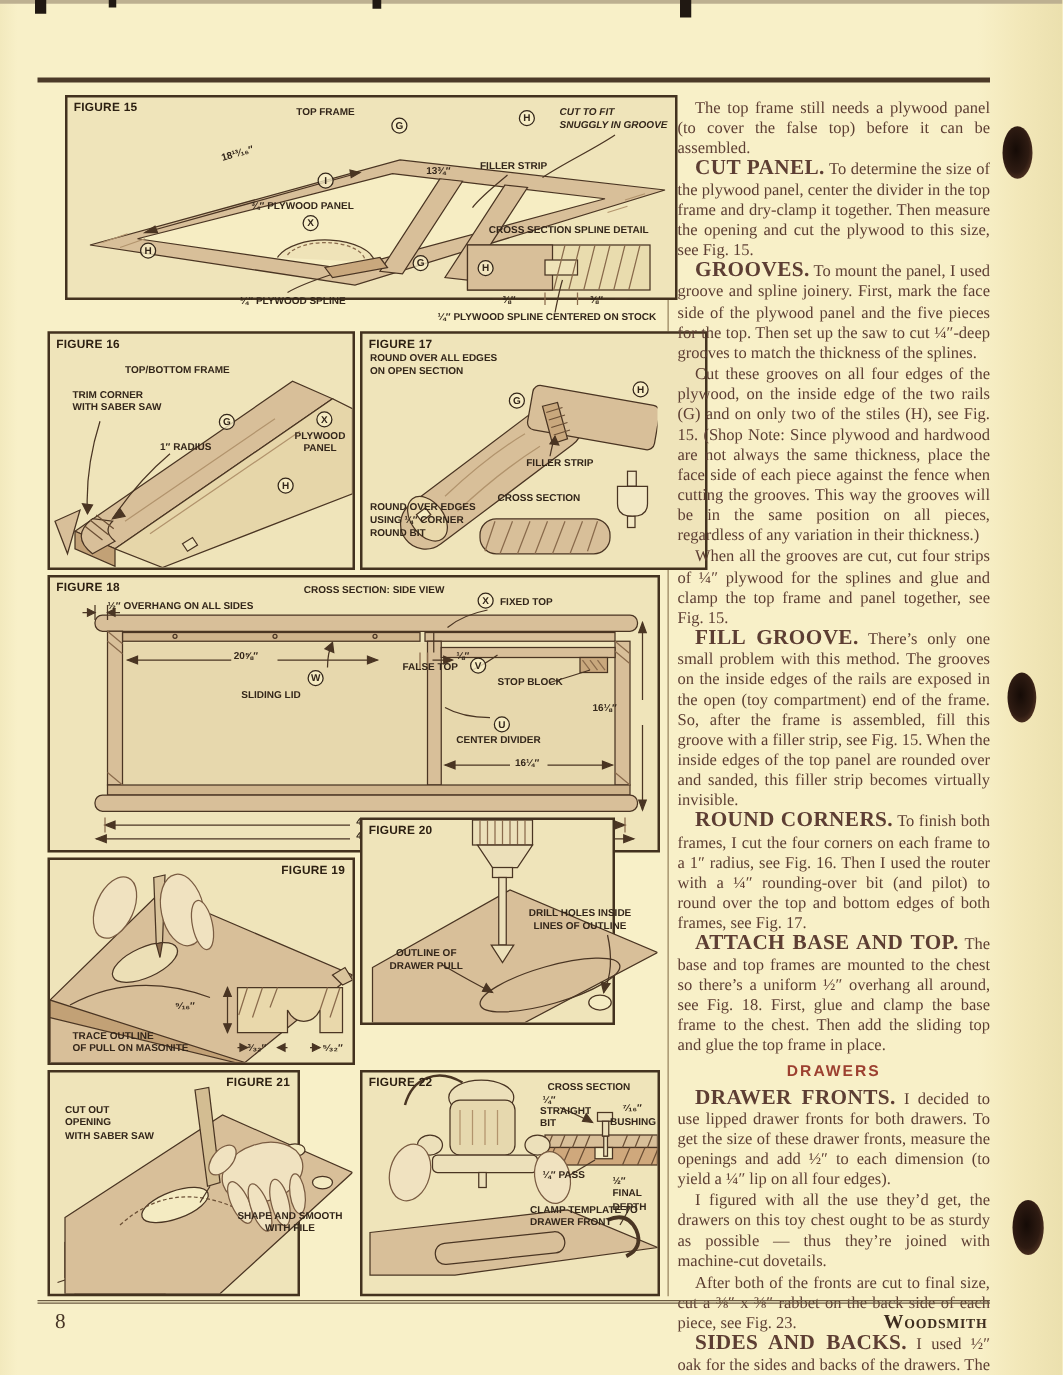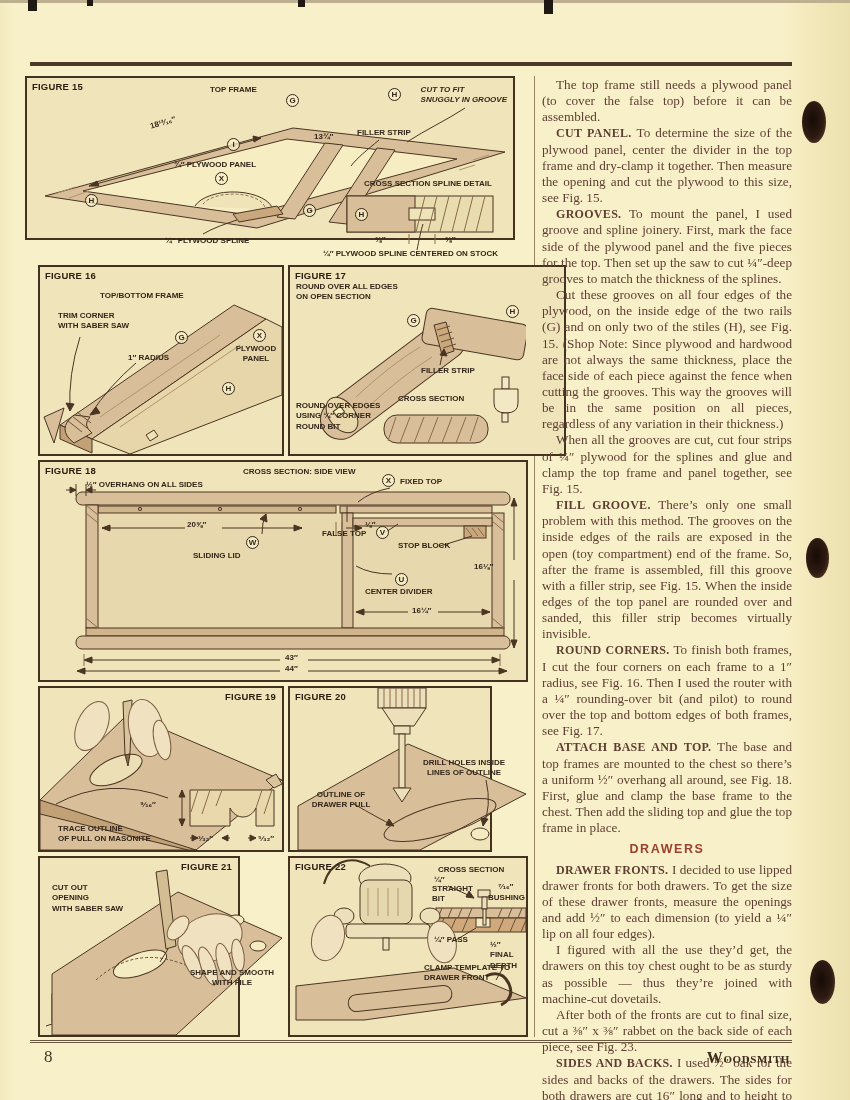--- a/index.html
+++ b/index.html
@@ -20,21 +20,21 @@
   .ann{position:absolute;font-weight:bold;font-size:8px;line-height:1.3;color:#33261a;white-space:pre-line;}
   .ann.c{text-align:center;}
   .ann.rt{font-style:italic;}
   .circle{position:absolute;width:13px;height:13px;border:1.3px solid #33261a;border-radius:50%;
     font:bold 8px/11px "Liberation Sans",sans-serif;text-align:center;color:#33261a;
     background:rgba(248,240,200,.78);box-sizing:border-box;}
 
   .textcol{position:absolute;left:542px;top:77px;width:250px;color:#5d3e33;
     font-family:"Liberation Serif",serif;font-size:13.2px;line-height:16.15px;text-align:justify;}
   .textcol p.para{margin:0;text-indent:14px;}
-  .lead{font-weight:bold;font-size:12px;letter-spacing:.3px;}
+  .lead{font-weight:bold;font-size:17px;letter-spacing:.3px;}
   .drawers{text-align:center;font-family:"Liberation Sans",sans-serif;font-weight:bold;font-size:12.5px;
     color:#9c4030;letter-spacing:1.6px;margin:5px 0 4px;text-indent:0;}
 
   .footrule{position:absolute;left:30px;top:1040px;width:762px;height:3px;
     border-top:1px solid #6b5a40;border-bottom:1px solid #6b5a40;box-sizing:border-box;}
   .pagenum{position:absolute;left:44px;top:1047px;font-family:"Liberation Serif",serif;font-size:17px;color:#463425;}
   .brand{position:absolute;right:60px;top:1049px;font-family:"Liberation Serif",serif;font-variant:small-caps;
     font-weight:bold;font-size:16px;letter-spacing:.6px;color:#3e2d1f;}
 </style>
 </head>
@@ -45,21 +45,21 @@
   <div class="mark" style="left:28px;top:0;width:9px;height:11px"></div>
   <div class="mark" style="left:87px;top:0;width:6px;height:6px"></div>
   <div class="mark" style="left:298px;top:0;width:7px;height:7px"></div>
   <div class="mark" style="left:544px;top:0;width:9px;height:14px"></div>
   <div class="toprule"></div>
   <div class="colrule"></div>
   <div class="blob" style="left:802px;top:101px;width:24px;height:42px"></div>
   <div class="blob" style="left:806px;top:538px;width:23px;height:40px"></div>
   <div class="blob" style="left:810px;top:960px;width:25px;height:44px"></div>
 
-  <div class="fig" style="left:25px;top:76px;width:490px;height:164px">
+  <div class="fig" style="left:52px;top:76px;width:490px;height:164px">
     <svg width="486" height="181" viewBox="0 0 486 181">
       <g stroke="#4a3523" stroke-width="1">
         <polygon points="18,118 266,50 478,74 230,150" fill="#d8bf99"></polygon>
         <polygon points="56,113 260,61 430,81 222,137" fill="#f6edc3"></polygon>
         <polygon points="298,65 316,67 268,141 250,139" fill="#d8bf99"></polygon>
         <polygon points="350,70 368,72 320,146 302,144" fill="#d8bf99"></polygon>
         <path d="M28,116 l20,-7 M42,120 l20,-7 M446,82 l16,-5 M432,92 l16,-5" fill="none" stroke="#b2946d"></path>
         <path d="M168,128 a40,20 0 0 1 78,4" fill="#efe3b8"></path>
         <path d="M176,126 a32,15 0 0 1 62,4" fill="none" stroke="#8a6b4c" stroke-dasharray="3,2"></path>
         <polygon points="206,136 250,128 256,136 212,144" fill="#c9a87d"></polygon>
@@ -295,21 +295,21 @@
       </g>
     </svg>
     <div class="figlabel r">FIGURE 19</div>
     <div class="ann" style="left:18px;top:136px">TRACE OUTLINE
 OF PULL ON MASONITE</div>
     <div class="ann" style="left:100px;top:112px">⁹⁄₁₆″</div>
     <div class="ann" style="left:158px;top:146px">³⁄₃₂″</div>
     <div class="ann" style="left:218px;top:146px">⁵⁄₃₂″</div>
   </div>
 
-  <div class="fig" style="left:288px;top:686px;width:204px;height:166px">
+  <div class="fig" style="left:288px;top:654px;width:204px;height:166px">
     <svg width="236" height="162" viewBox="0 0 236 162">
       <g stroke="#4a3523" stroke-width="1">
         <polygon points="8,118 118,56 236,106 130,162 8,162" fill="#d8bf99"></polygon>
         <rect x="88" y="0" width="48" height="20" fill="#ece0ba"></rect>
         <path d="M94,0 v20 M100,0 v20 M106,0 v20 M112,0 v20 M118,0 v20 M124,0 v20 M130,0 v20" fill="none" stroke="#8a6b4c"></path>
         <polygon points="92,20 136,20 124,38 104,38" fill="#ece0ba"></polygon>
         <rect x="104" y="38" width="16" height="8" fill="#ece0ba"></rect>
         <rect x="109" y="46" width="6" height="54" fill="#ece0ba"></rect>
         <polygon points="103,100 121,100 112,114" fill="#ece0ba"></polygon>
         <g transform="rotate(-16 150 132)">

